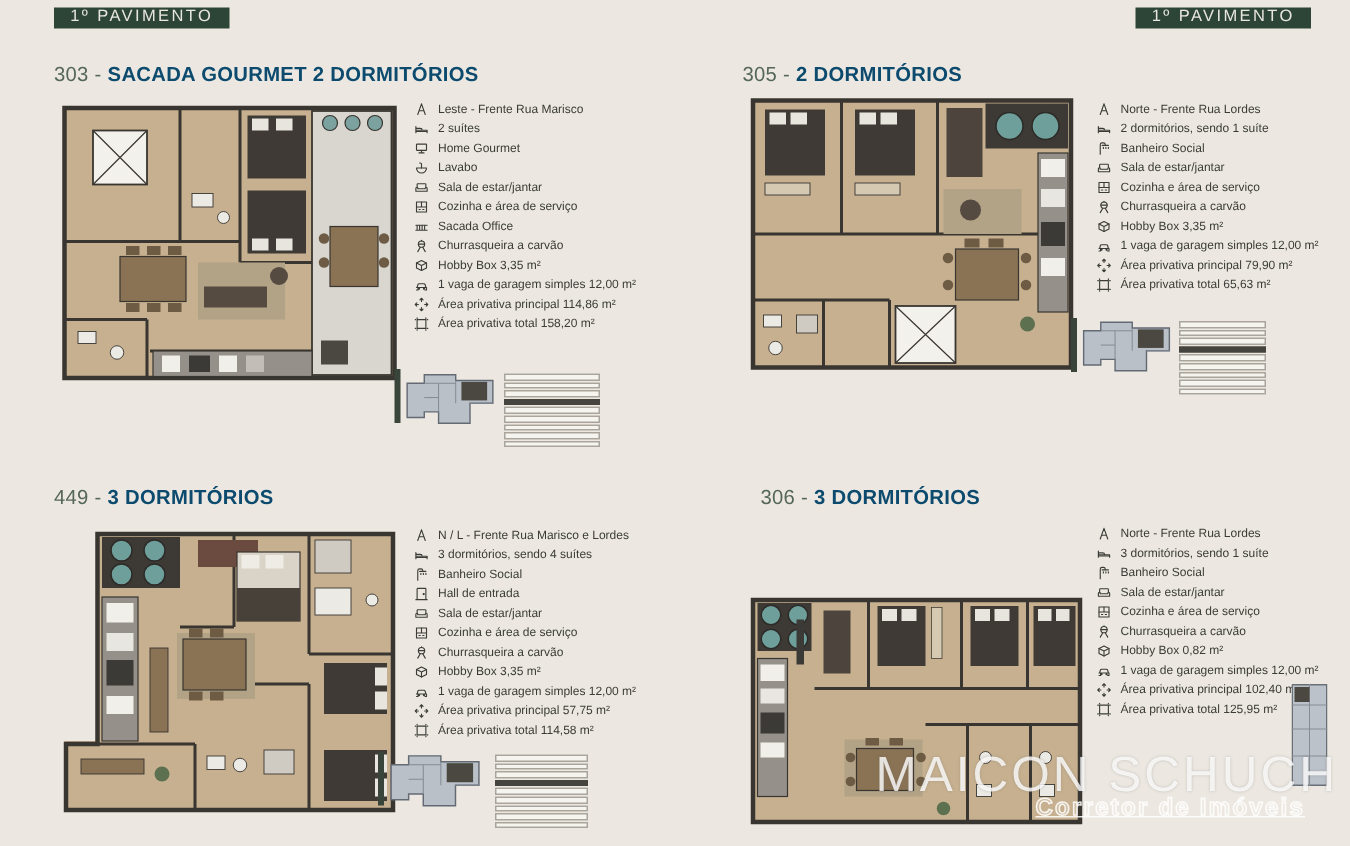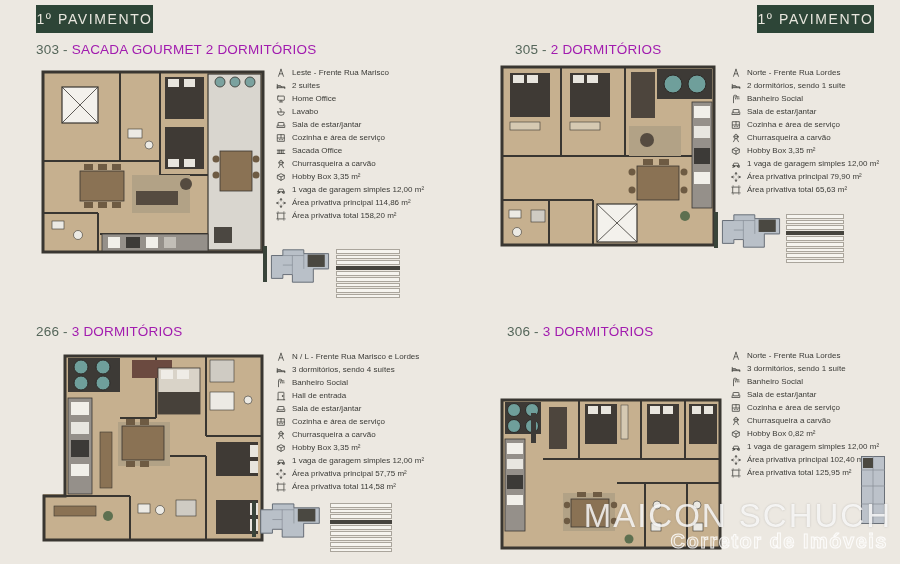--- a/index.html
+++ b/index.html
@@ -1,24 +1,24 @@
 <!DOCTYPE html>
 <html><head>
 <meta charset="utf-8">
 <style>
   html,body{margin:0;padding:0;}
   .page{position:relative;width:900px;height:564px;background:#ece8e1;font-family:"Liberation Sans",sans-serif;overflow:hidden;}
-  .badge{position:absolute;top:5px;width:117px;height:28px;background:#2d4537;color:#e8e6de;
-         display:flex;align-items:center;justify-content:center;font-size:14px;letter-spacing:1.6px;font-weight:500;}
+  .badge{position:absolute;top:5px;width:117px;height:14px;background:#2d4537;color:#e8e6de;
+         display:flex;align-items:flex-start;justify-content:center;font-size:11px;letter-spacing:1.6px;font-weight:500;}
   .badge-left{left:36px;}
   .badge-right{left:757px;}
   .unit-title{position:absolute;font-size:13.5px;color:#55665a;white-space:nowrap;letter-spacing:.2px;}
-  .unit-title b{color:#a21caf;font-weight:400;}
+  .unit-title b{color:#0c4a6e;font-weight:700;}
   .t0{left:36px;top:42px;}
-  .t1{left:495px;top:42px;margin-left:20px;}
+  .t1{left:495px;top:42px;}
   .t2{left:36px;top:324px;}
   .t3{left:495px;top:324px;margin-left:12px;}
   svg.plan{position:absolute;}
   .p0{left:38px;top:63px;width:230px;height:199px;}
   .p1{left:497px;top:60px;width:222px;height:192px;}
   .p2{left:38px;top:348px;width:230px;height:201px;}
   .p3{left:497px;top:393px;width:228px;height:162px;}
   .feats{position:absolute;display:flex;flex-direction:column;text-align:center;}
   .f0{left:276px;top:66px;}
   .f1{left:731px;top:66px;}
@@ -36,22 +36,22 @@
   .km2{left:258px;top:500px;width:64px;height:41px;}
   .stack{position:absolute;display:flex;flex-direction:column;gap:1px;}
   .ks0{left:336px;top:249px;width:64px;}
   .ks1{left:786px;top:214px;width:58px;}
   .ks2{left:330px;top:503px;width:62px;}
   .stack .bar{height:2.6px;background:#f6f4ef;border:0.5px solid #aaa59c;}
   .stack .bar.on{background:#46443e;border-color:#46443e;}
   svg.frag{position:absolute;left:861px;top:456px;width:24px;height:68px;}
   .watermark{position:absolute;right:8px;top:499px;text-align:right;z-index:5;line-height:1;}
   .wm1{font-size:33px;font-weight:400;letter-spacing:2px;color:rgba(255,255,255,0.8);text-shadow:0 0 2px rgba(110,110,110,0.35);}
-  .wm2{font-size:20px;font-weight:700;letter-spacing:1.5px;color:rgba(245,243,238,0.22);
-       -webkit-text-stroke:1px rgba(255,255,255,0.85);margin-top:-1px;margin-right:4px;}
+  .wm2{font-size:16px;font-weight:700;letter-spacing:1.5px;color:rgba(245,243,238,0.22);
+       -webkit-text-stroke:1px rgba(255,255,255,0.85);margin-top:-1px;margin-right:22px;text-decoration:underline;}
   .hidden-defs{position:absolute;width:0;height:0;overflow:hidden;}
 </style>
 </head>
 <body>
 
 <svg class="hidden-defs" aria-hidden="true">
   <defs>
     <symbol id="compass-icon" viewBox="0 0 24 24">
         <g fill="none" stroke="currentColor" stroke-width="1.8" stroke-linecap="round" stroke-linejoin="round">
           <path d="M12 3L6 20M12 3l6 17M8.5 14h7"></path>
@@ -143,21 +143,21 @@
 
   <div class="badge badge-left">
       <span>1º PAVIMENTO</span>
     </div>
   <div class="badge badge-right">
       <span>1º PAVIMENTO</span>
     </div>
 
   <div class="unit-title t0"><span>303 - </span><b>SACADA GOURMET 2 DORMITÓRIOS</b></div>
   <div class="unit-title t1"><span>305 - </span><b>2 DORMITÓRIOS</b></div>
-  <div class="unit-title t2"><span>266 - </span><b>3 DORMITÓRIOS</b></div>
+  <div class="unit-title t2"><span>449 - </span><b>3 DORMITÓRIOS</b></div>
   <div class="unit-title t3"><span>306 - </span><b>3 DORMITÓRIOS</b></div>
 
   <svg class="plan p0" viewBox="0 0 230 199">
     <rect x="5" y="9" width="220" height="180" fill="#c6b08f" stroke="#393631" stroke-width="3"></rect>
     <rect x="170" y="11" width="53" height="176" fill="#d9d6cf" stroke="#393631" stroke-width="1.2"></rect>
     <circle cx="182" cy="19" r="5" fill="#7ba29f" stroke="#35332f" stroke-width="0.8"></circle>
     <circle cx="197" cy="19" r="5" fill="#7ba29f" stroke="#35332f" stroke-width="0.8"></circle>
     <circle cx="212" cy="19" r="5" fill="#7ba29f" stroke="#35332f" stroke-width="0.8"></circle>
     <rect x="182" y="88" width="32" height="40" fill="#8a7254" stroke="#393631" stroke-width="0.8"></rect>
     <circle cx="178" cy="96" r="3.5" fill="#6e5b43"></circle>
@@ -325,21 +325,21 @@
       <div class="feat">
         <svg class="fi" viewBox="0 0 24 24">
           <use href="#bed-icon"></use>
         </svg>
         <span>2 suítes</span>
       </div>
       <div class="feat">
         <svg class="fi" viewBox="0 0 24 24">
           <use href="#desk-icon"></use>
         </svg>
-        <span>Home Office</span>
+        <span>Home Gourmet</span>
       </div>
       <div class="feat">
         <svg class="fi" viewBox="0 0 24 24">
           <use href="#sink-icon"></use>
         </svg>
         <span>Lavabo</span>
       </div>
       <div class="feat">
         <svg class="fi" viewBox="0 0 24 24">
           <use href="#sofa-icon"></use>

